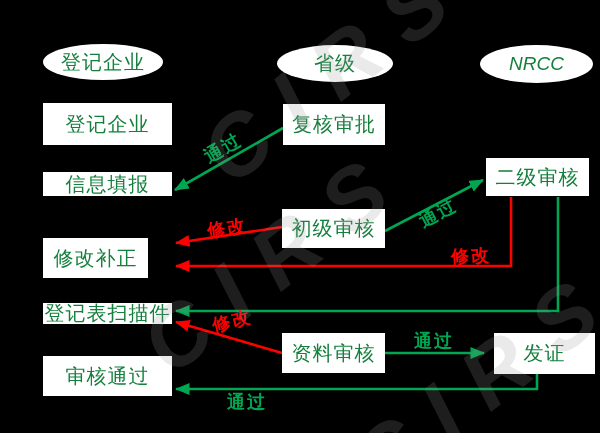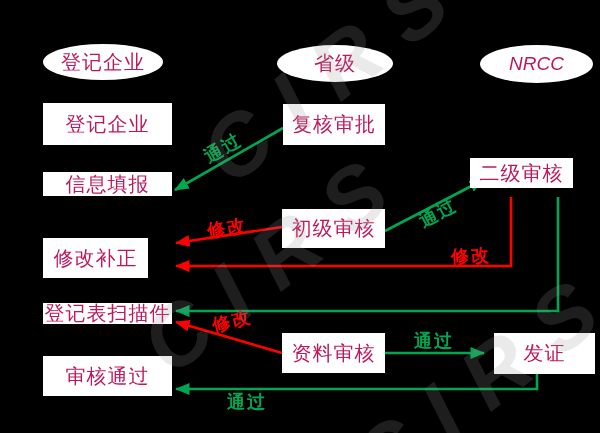--- a/index.html
+++ b/index.html
@@ -1,21 +1,21 @@
 <!DOCTYPE html>
 <html><head>
 <meta charset="utf-8">
 <style>
   html,body{margin:0;padding:0;background:#000;}
   .stage{
     position:relative;width:600px;height:433px;background:#000;
     overflow:hidden;font-family:"Liberation Serif",serif;
   }
   .node{
-    position:absolute;background:#ffffff;color:#be185d;
+    position:absolute;background:#ffffff;color:#15803d;
     display:flex;align-items:center;justify-content:center;
     font-size:20px;letter-spacing:1px;white-space:nowrap;
   }
   .ellipse{border-radius:50%;}
   .sans{font-family:"Liberation Sans",sans-serif;font-size:19px;letter-spacing:0;}
   .edges{position:absolute;left:0;top:0;width:600px;height:433px;}
   .edge-label{
     position:absolute;font-weight:bold;font-size:18px;white-space:nowrap;
     letter-spacing:2px;transform-origin:center;
   }
@@ -59,21 +59,21 @@
   <div class="node" style="left:43px;top:103px;width:129px;height:42px;">登记企业</div>
   <div class="node" style="left:43px;top:172px;width:129px;height:24px;">信息填报</div>
   <div class="node" style="left:43px;top:238px;width:105px;height:40px;">修改补正</div>
   <div class="node" style="left:43px;top:303px;width:129px;height:21px;">登记表扫描件</div>
   <div class="node" style="left:43px;top:356px;width:129px;height:40px;">审核通过</div>
 
   <div class="node" style="left:283px;top:104px;width:102px;height:41px;">复核审批</div>
   <div class="node" style="left:282px;top:209px;width:103px;height:39px;">初级审核</div>
   <div class="node" style="left:282px;top:333px;width:103px;height:40px;">资料审核</div>
 
-  <div class="node" style="left:470px;top:158px;width:103px;height:30px;font-family:Liberation Serif, serif;">二级审核</div>
+  <div class="node" style="left:486px;top:158px;width:103px;height:38px;font-family:Liberation Serif, serif;">二级审核</div>
   <div class="node" style="left:486px;top:333px;width:101px;height:41px;margin-left:8px;">发证</div>
 
   <div class="edge-label green" style="left:223px;top:148px;transform:translate(-50%,-50%) rotate(-30deg);">通过</div>
   <div class="edge-label red" style="left:227px;top:228px;transform:translate(-50%,-50%) rotate(-9deg);">修改</div>
   <div class="edge-label green" style="left:438px;top:213px;transform:translate(-50%,-50%) rotate(-28deg);">通过</div>
   <div class="edge-label red" style="left:471px;top:256px;transform:translate(-50%,-50%) rotate(-3deg);">修改</div>
   <div class="edge-label red" style="left:232px;top:321px;transform:translate(-50%,-50%) rotate(-14deg);">修改</div>
   <div class="edge-label green" style="left:434px;top:341px;transform:translate(-50%,-50%);">通过</div>
   <div class="edge-label green" style="left:247px;top:402px;transform:translate(-50%,-50%);">通过</div>
 

